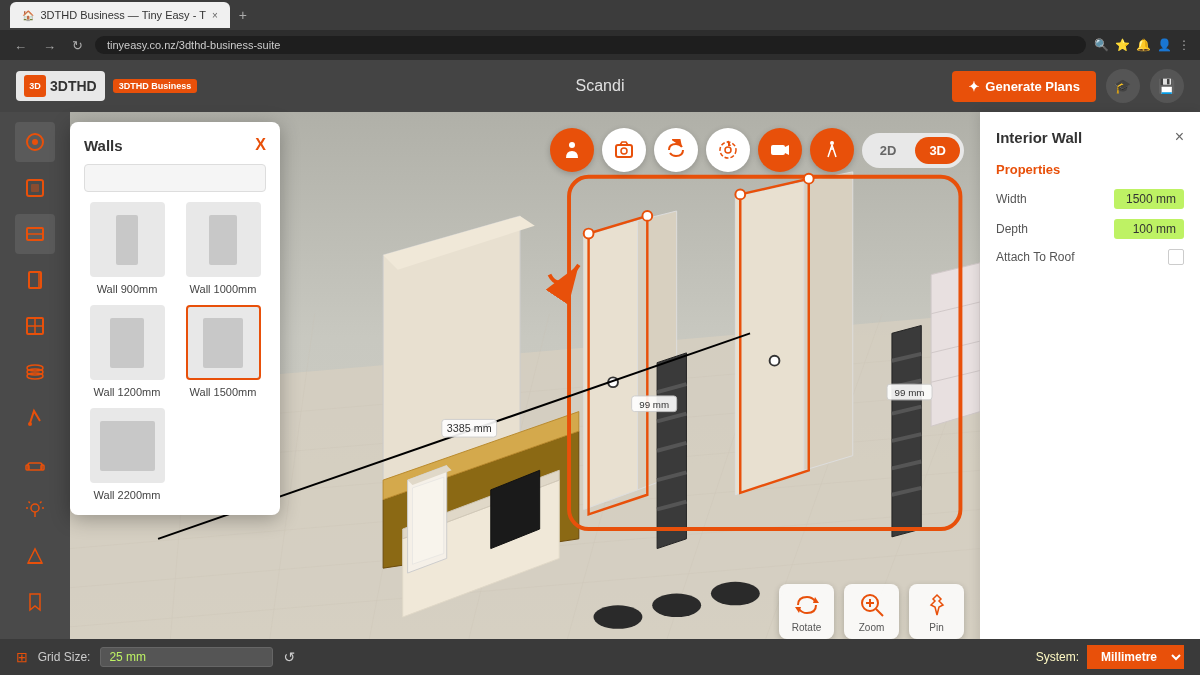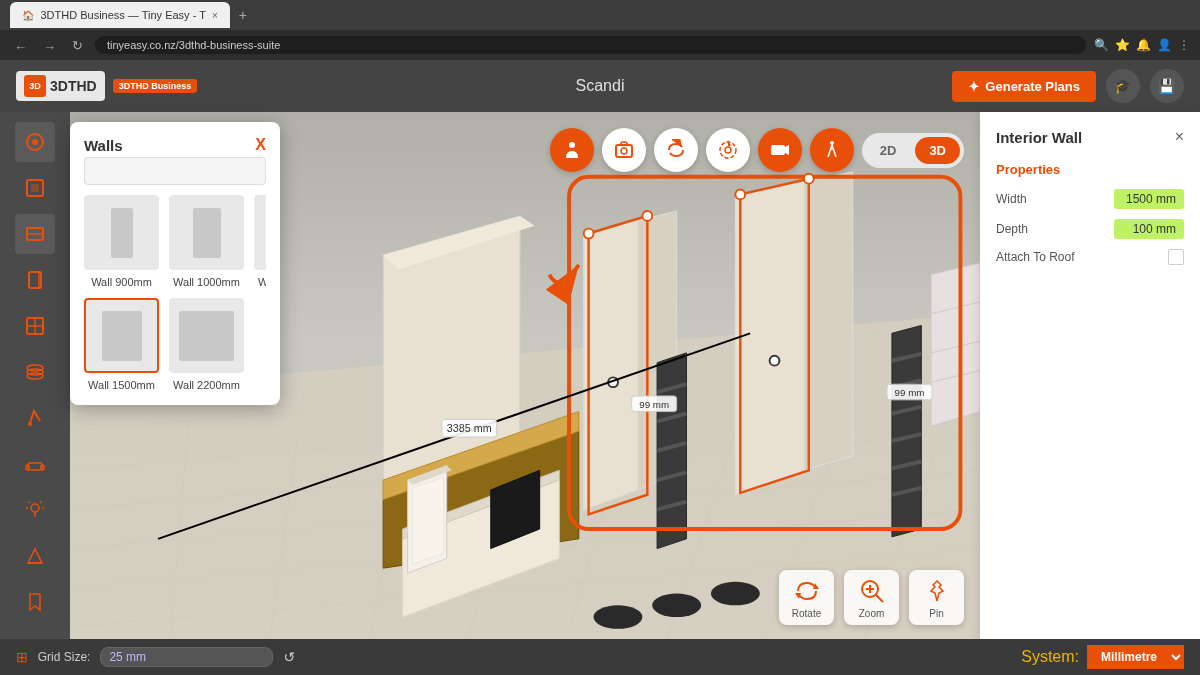--- a/index.html
+++ b/index.html
@@ -206,21 +206,21 @@
       background: white;
       border-radius: 8px;
       box-shadow: 0 4px 20px rgba(0,0,0,0.3);
       z-index: 20;
       padding: 14px;
     }
     .walls-panel-header {
       display: flex;
       justify-content: space-between;
       align-items: center;
-      margin-bottom: 3px;
+      margin-bottom: 10px;
     }
     .walls-panel-title {
       font-size: 15px;
       font-weight: bold;
       color: #333;
     }
     .walls-panel-close {
       color: #e8500a;
       font-size: 16px;
       cursor: pointer;
@@ -230,21 +230,21 @@
       width: 100%;
       padding: 6px 10px;
       border: 1px solid #ddd;
       border-radius: 4px;
       font-size: 12px;
       margin-bottom: 10px;
       background: #f5f5f5;
     }
     .walls-grid {
       display: grid;
-      grid-template-columns: 1fr 1fr 1fr;
+      grid-template-columns: 1fr 1fr;
       gap: 10px;
       max-height: 350px;
       overflow-y: auto;
     }
     .wall-item {
       display: flex;
       flex-direction: column;
       align-items: center;
       gap: 6px;
       cursor: pointer;
@@ -403,58 +403,58 @@
     .grid-icon {
       color: #e8500a;
       font-size: 14px;
     }
     .grid-label {
       color: #ccc;
       font-size: 12px;
     }
     .grid-size {
       background: #555;
-      color: #c4b5fd;
+      color: #bef264;
       border: 1px solid #666;
       padding: 2px 8px;
       font-size: 12px;
-      border-radius: 8px;
+      border-radius: 3px;
     }
     .reset-btn {
       color: #ccc;
       font-size: 14px;
       cursor: pointer;
       background: none;
       border: none;
     }
     .system-section {
       margin-left: auto;
       display: flex;
       align-items: center;
       gap: 8px;
     }
     .system-label {
-      color: #eab308;
-      font-size: 16px;
+      color: #fef9c3;
+      font-size: 12px;
     }
     .system-select {
       background: #e8500a;
       color: white;
       border: none;
       padding: 4px 10px;
       border-radius: 0;
       font-size: 12px;
       font-weight: bold;
       cursor: pointer;
     }
 
     
     .camera-controls {
       position: absolute;
-      bottom: 50px;
+      bottom: 36px;
       right: 16px;
       display: flex;
       gap: 10px;
       z-index: 10;
     }
     .camera-ctrl {
       width: 55px;
       height: 55px;
       background: rgba(255,255,255,0.85);
       border-radius: 8px;

